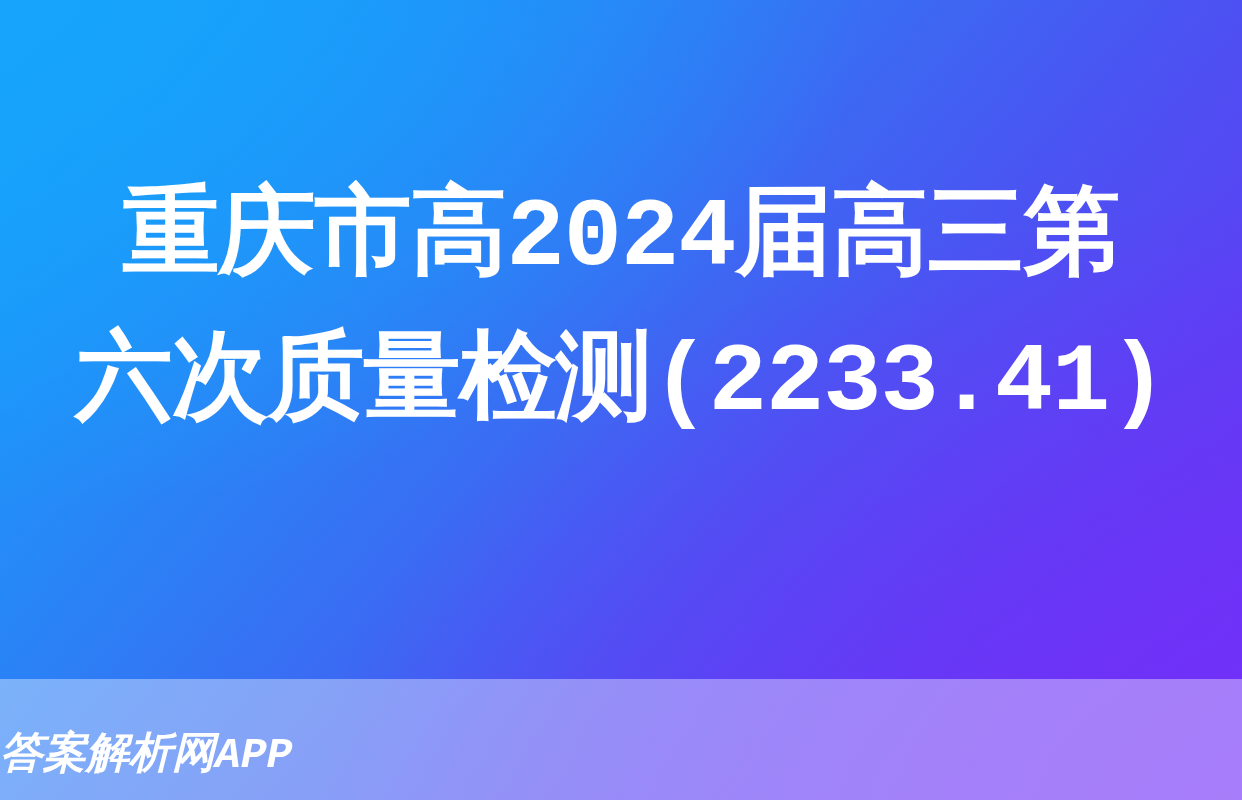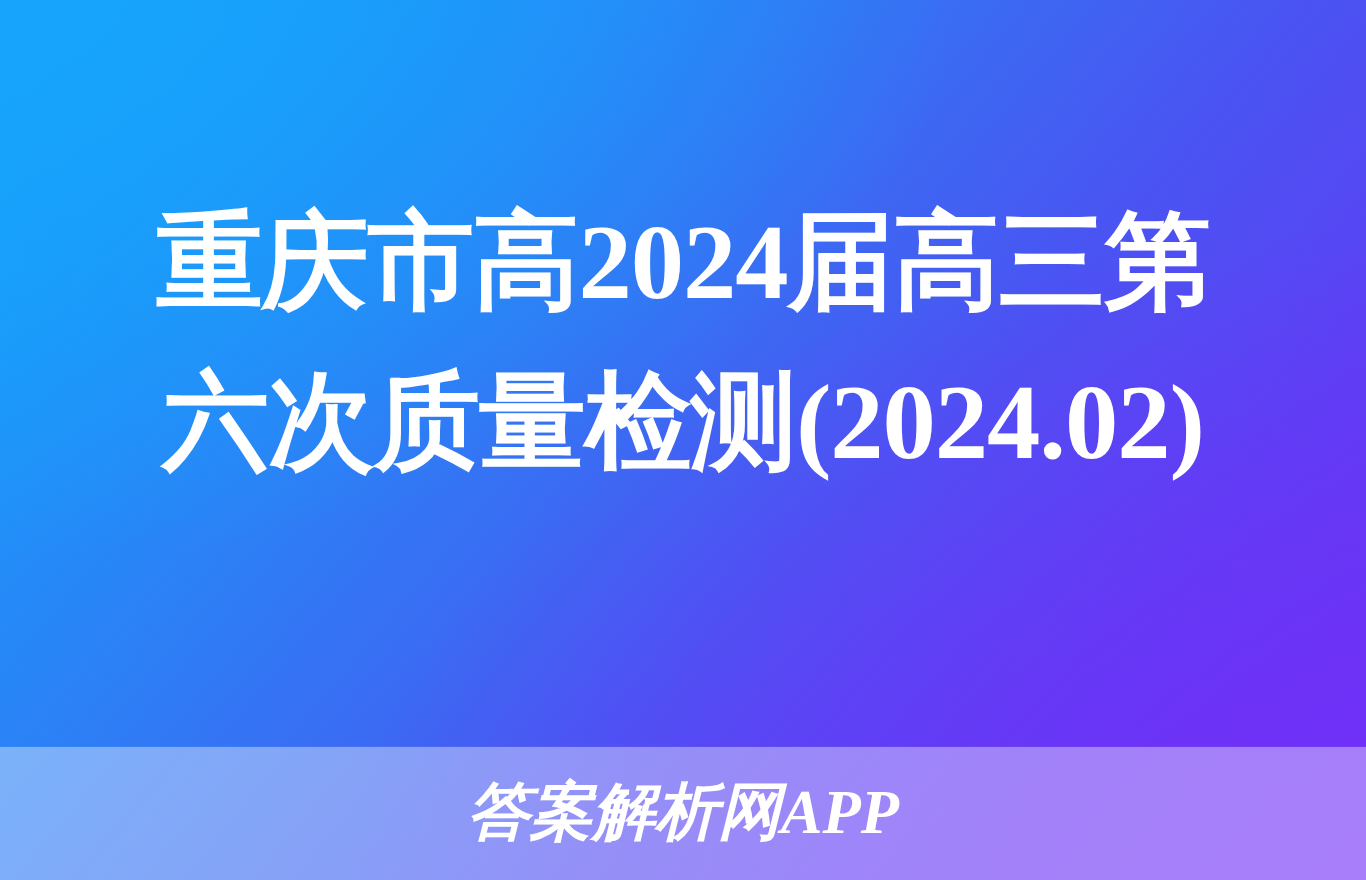--- a/index.html
+++ b/index.html
@@ -6,21 +6,21 @@
     margin: 0;
     padding: 0;
     background: #ffffff;
   }
 
   #poster {
     position: relative;
     width: 1242px;
     height: 800px;
     overflow: hidden;
-    font-family: Liberation Serif, serif;
+    font-family: Liberation Mono, monospace;
     
     background-image: linear-gradient(
         130deg,
         #15a4fc 0%,
         #1c97fa 14%,
         #2a83f6 30%,
         #3a6cf3 46%,
         #4a54f2 62%,
         #5a42f4 78%,
         #6636f5 92%,
@@ -65,40 +65,40 @@
     right: 0;
     top: 679px;
     height: 121px;
     background: rgba(255, 255, 255, 0.38);
   }
 
   .watermark-text {
     position: absolute;
     left: 0;
     right: 0;
-    top: 33px;
-    text-align: center;
+    top: 50px;
+    text-align: left;
     color: #ffffff;
-    font-size: 57px;
+    font-size: 43px;
     line-height: 54px;
     font-weight: 700;
     font-style: italic;
     letter-spacing: 0px;
     white-space: nowrap;
   }
 </style>
 </head>
 <body>
 
 <div id="poster">
 
   <div class="bg-wash"></div>
 
   <div class="title-block">
     <span class="title-line">重庆市高2024届高三第</span>
-    <span class="title-line">六次质量检测(2024.02)</span>
+    <span class="title-line">六次质量检测(2233.41)</span>
   </div>
 
   <div class="watermark-band">
     <div class="watermark-text">答案解析网APP</div>
   </div>
 
 </div>
 
 </body></html>

